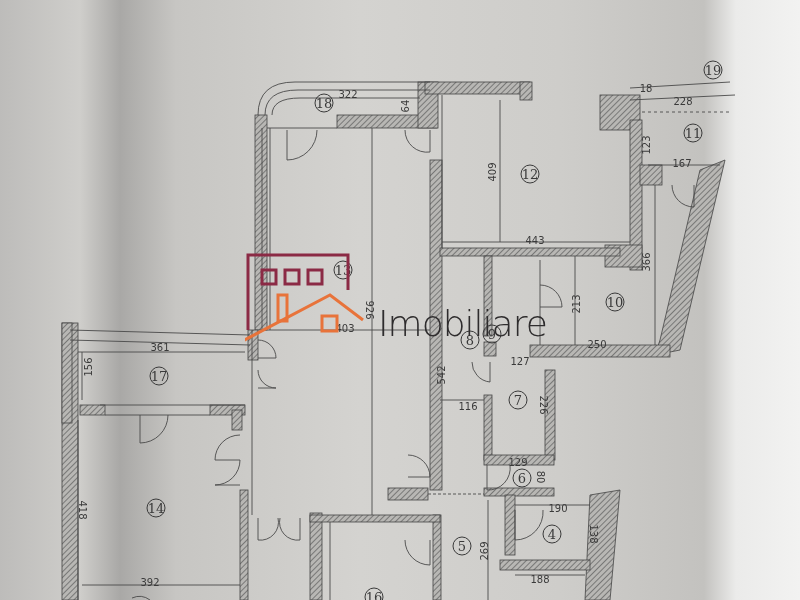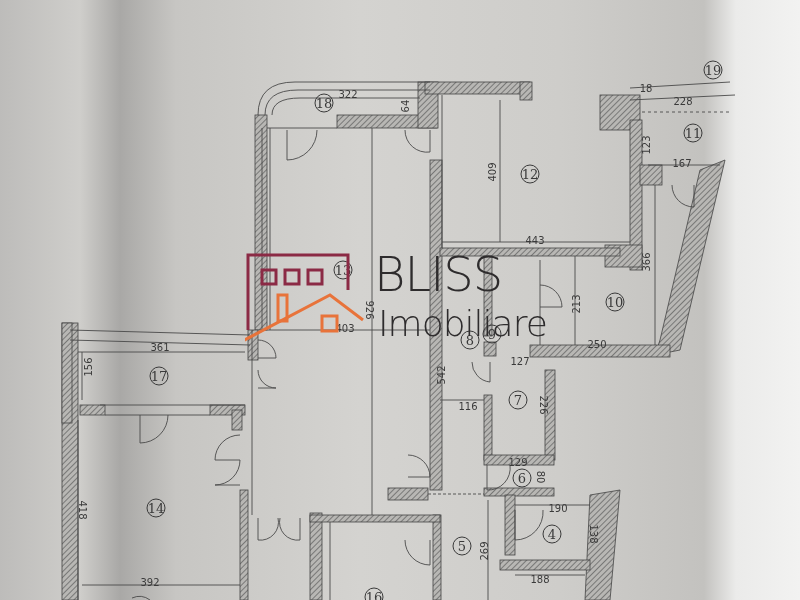--- a/index.html
+++ b/index.html
@@ -222,16 +222,15 @@
 
   <svg class="logo" viewBox="0 0 330 100">
     <path d="M3,80 L3,5 L103,5 L103,40" fill="none" stroke="#8b2a45" stroke-width="3"></path>
     <rect x="17" y="20" width="14" height="14" fill="none" stroke="#8b2a45" stroke-width="3"></rect>
     <rect x="40" y="20" width="14" height="14" fill="none" stroke="#8b2a45" stroke-width="3"></rect>
     <rect x="63" y="20" width="14" height="14" fill="none" stroke="#8b2a45" stroke-width="3"></rect>
     <path d="M-10,95 L85,45 L118,70" fill="none" stroke="#e8733a" stroke-width="3"></path>
     <rect x="33" y="45" width="9" height="26" fill="none" stroke="#e8733a" stroke-width="3"></rect>
     <rect x="77" y="66" width="15" height="15" fill="none" stroke="#e8733a" stroke-width="3"></rect>
   </svg>
-  <div class="brand1">BLISS</div>
   <div class="brand2">Imobiliare</div>
 
 </div>
 
 </body></html>

